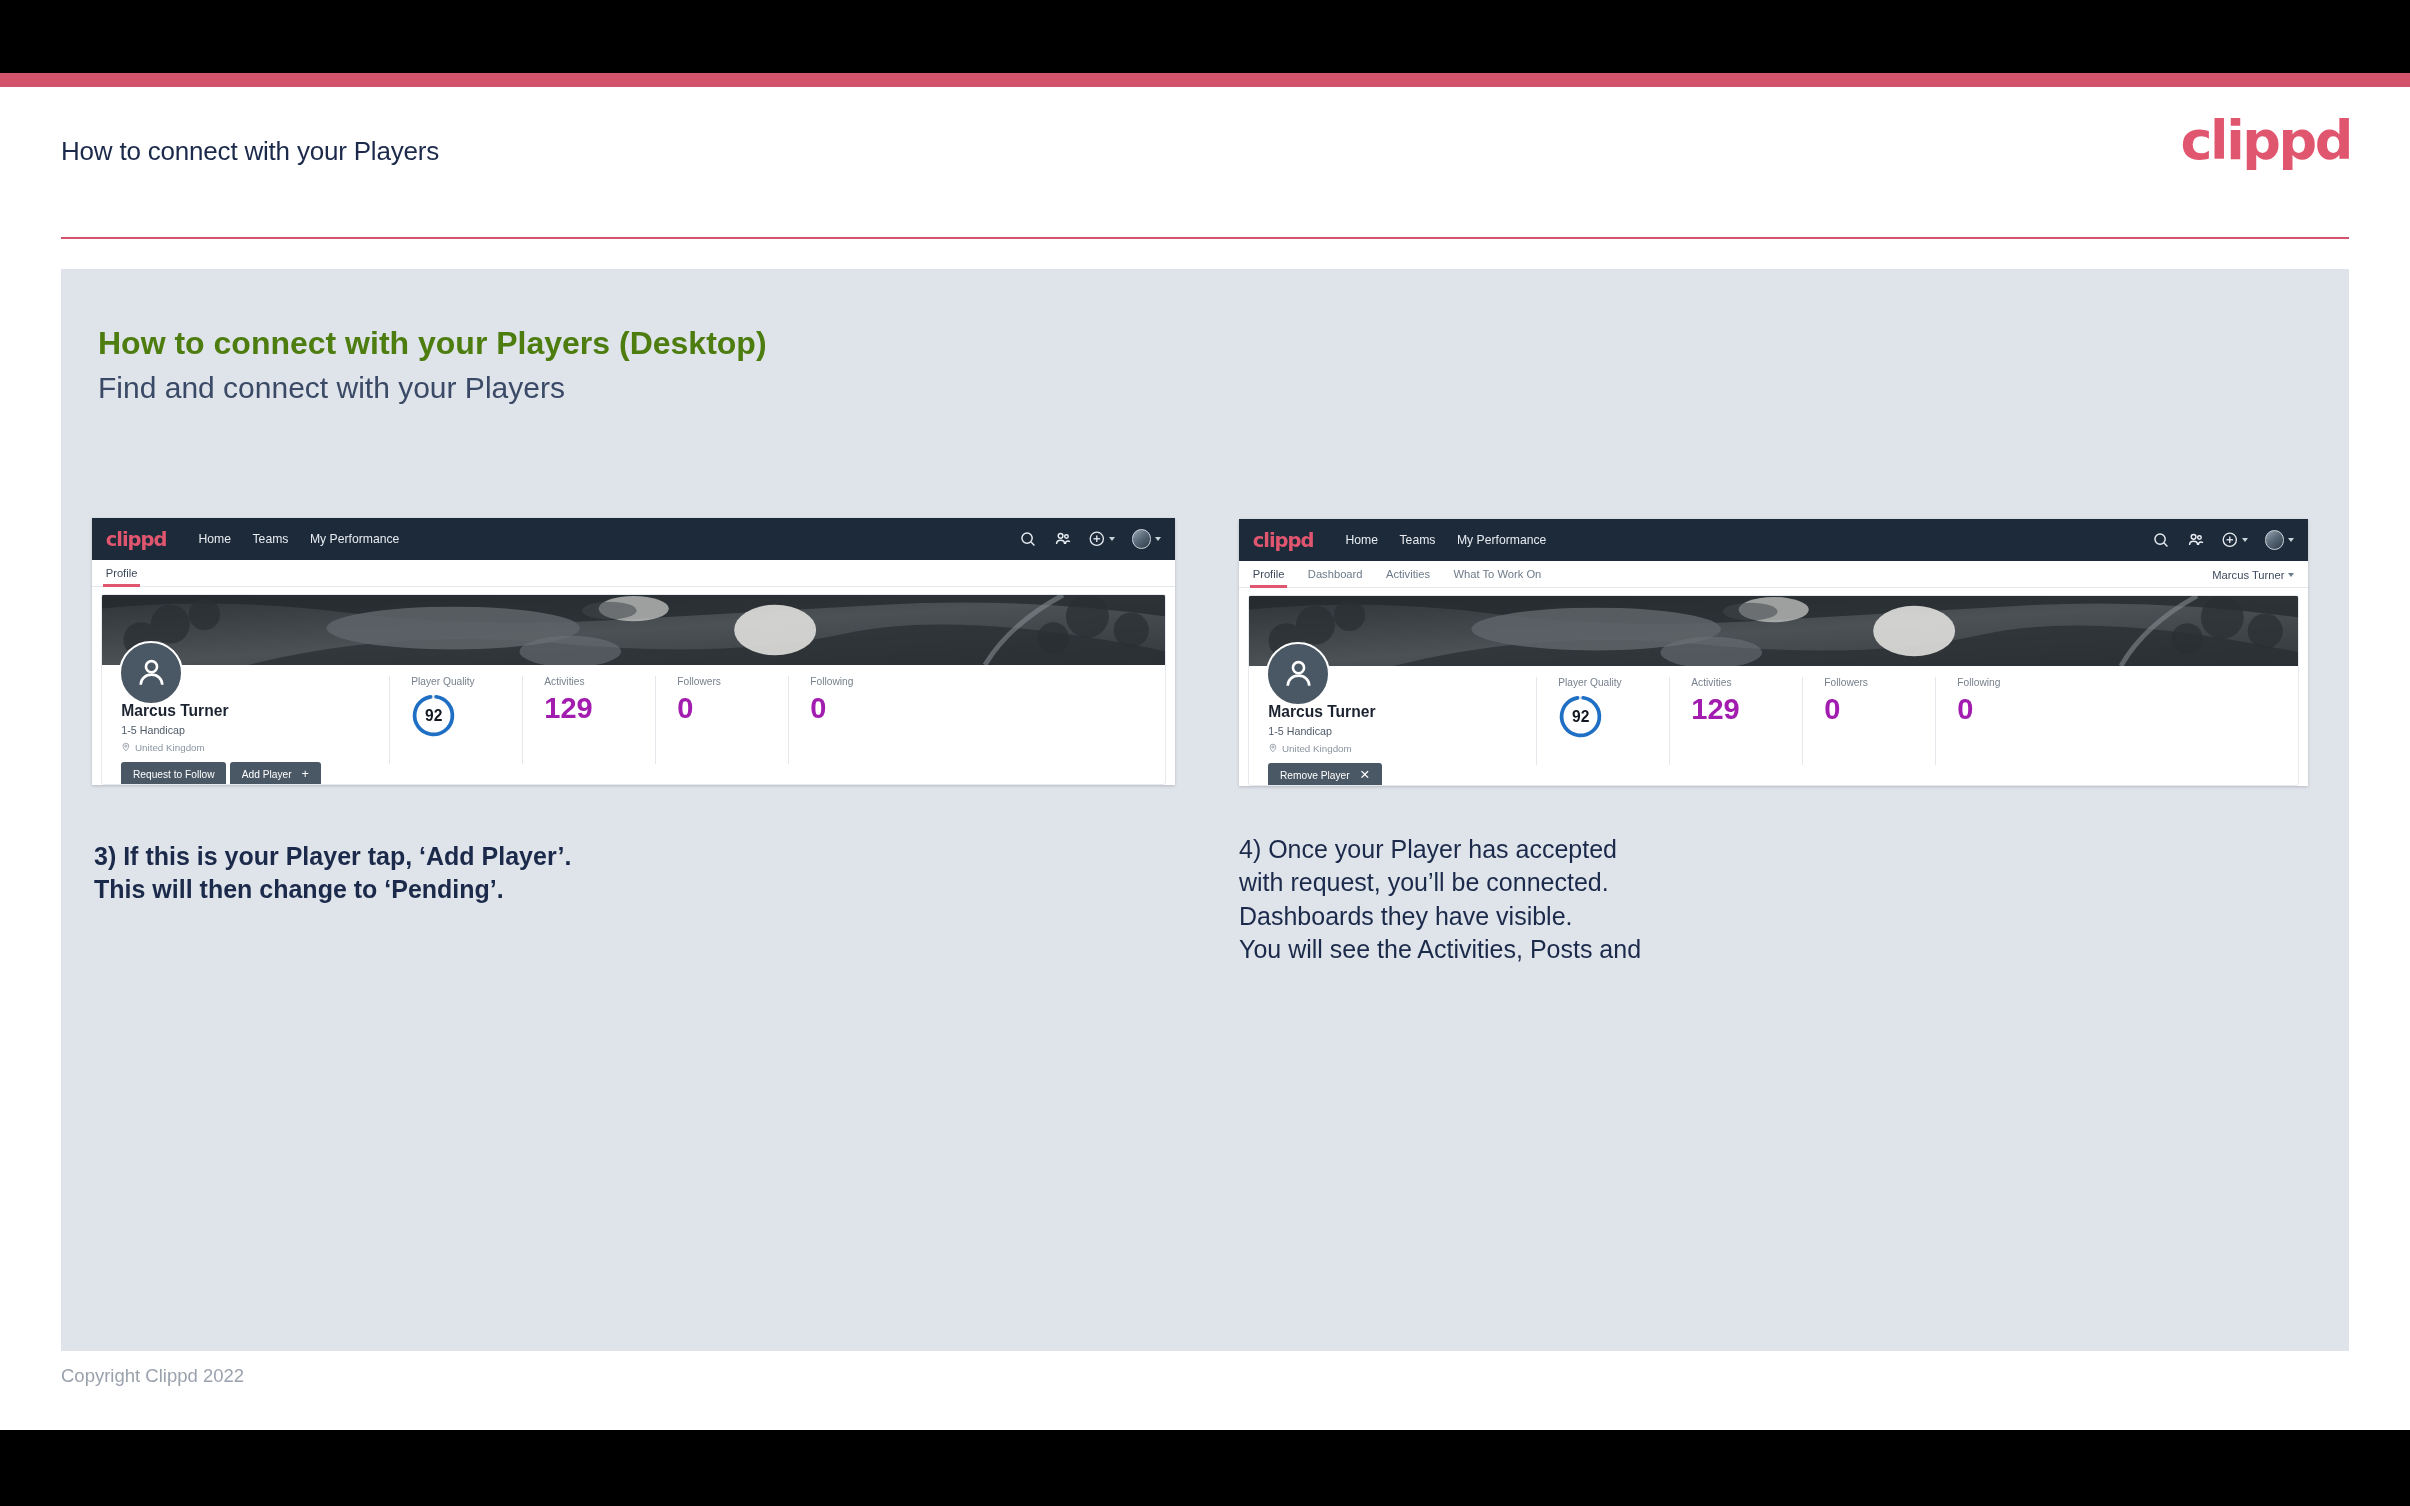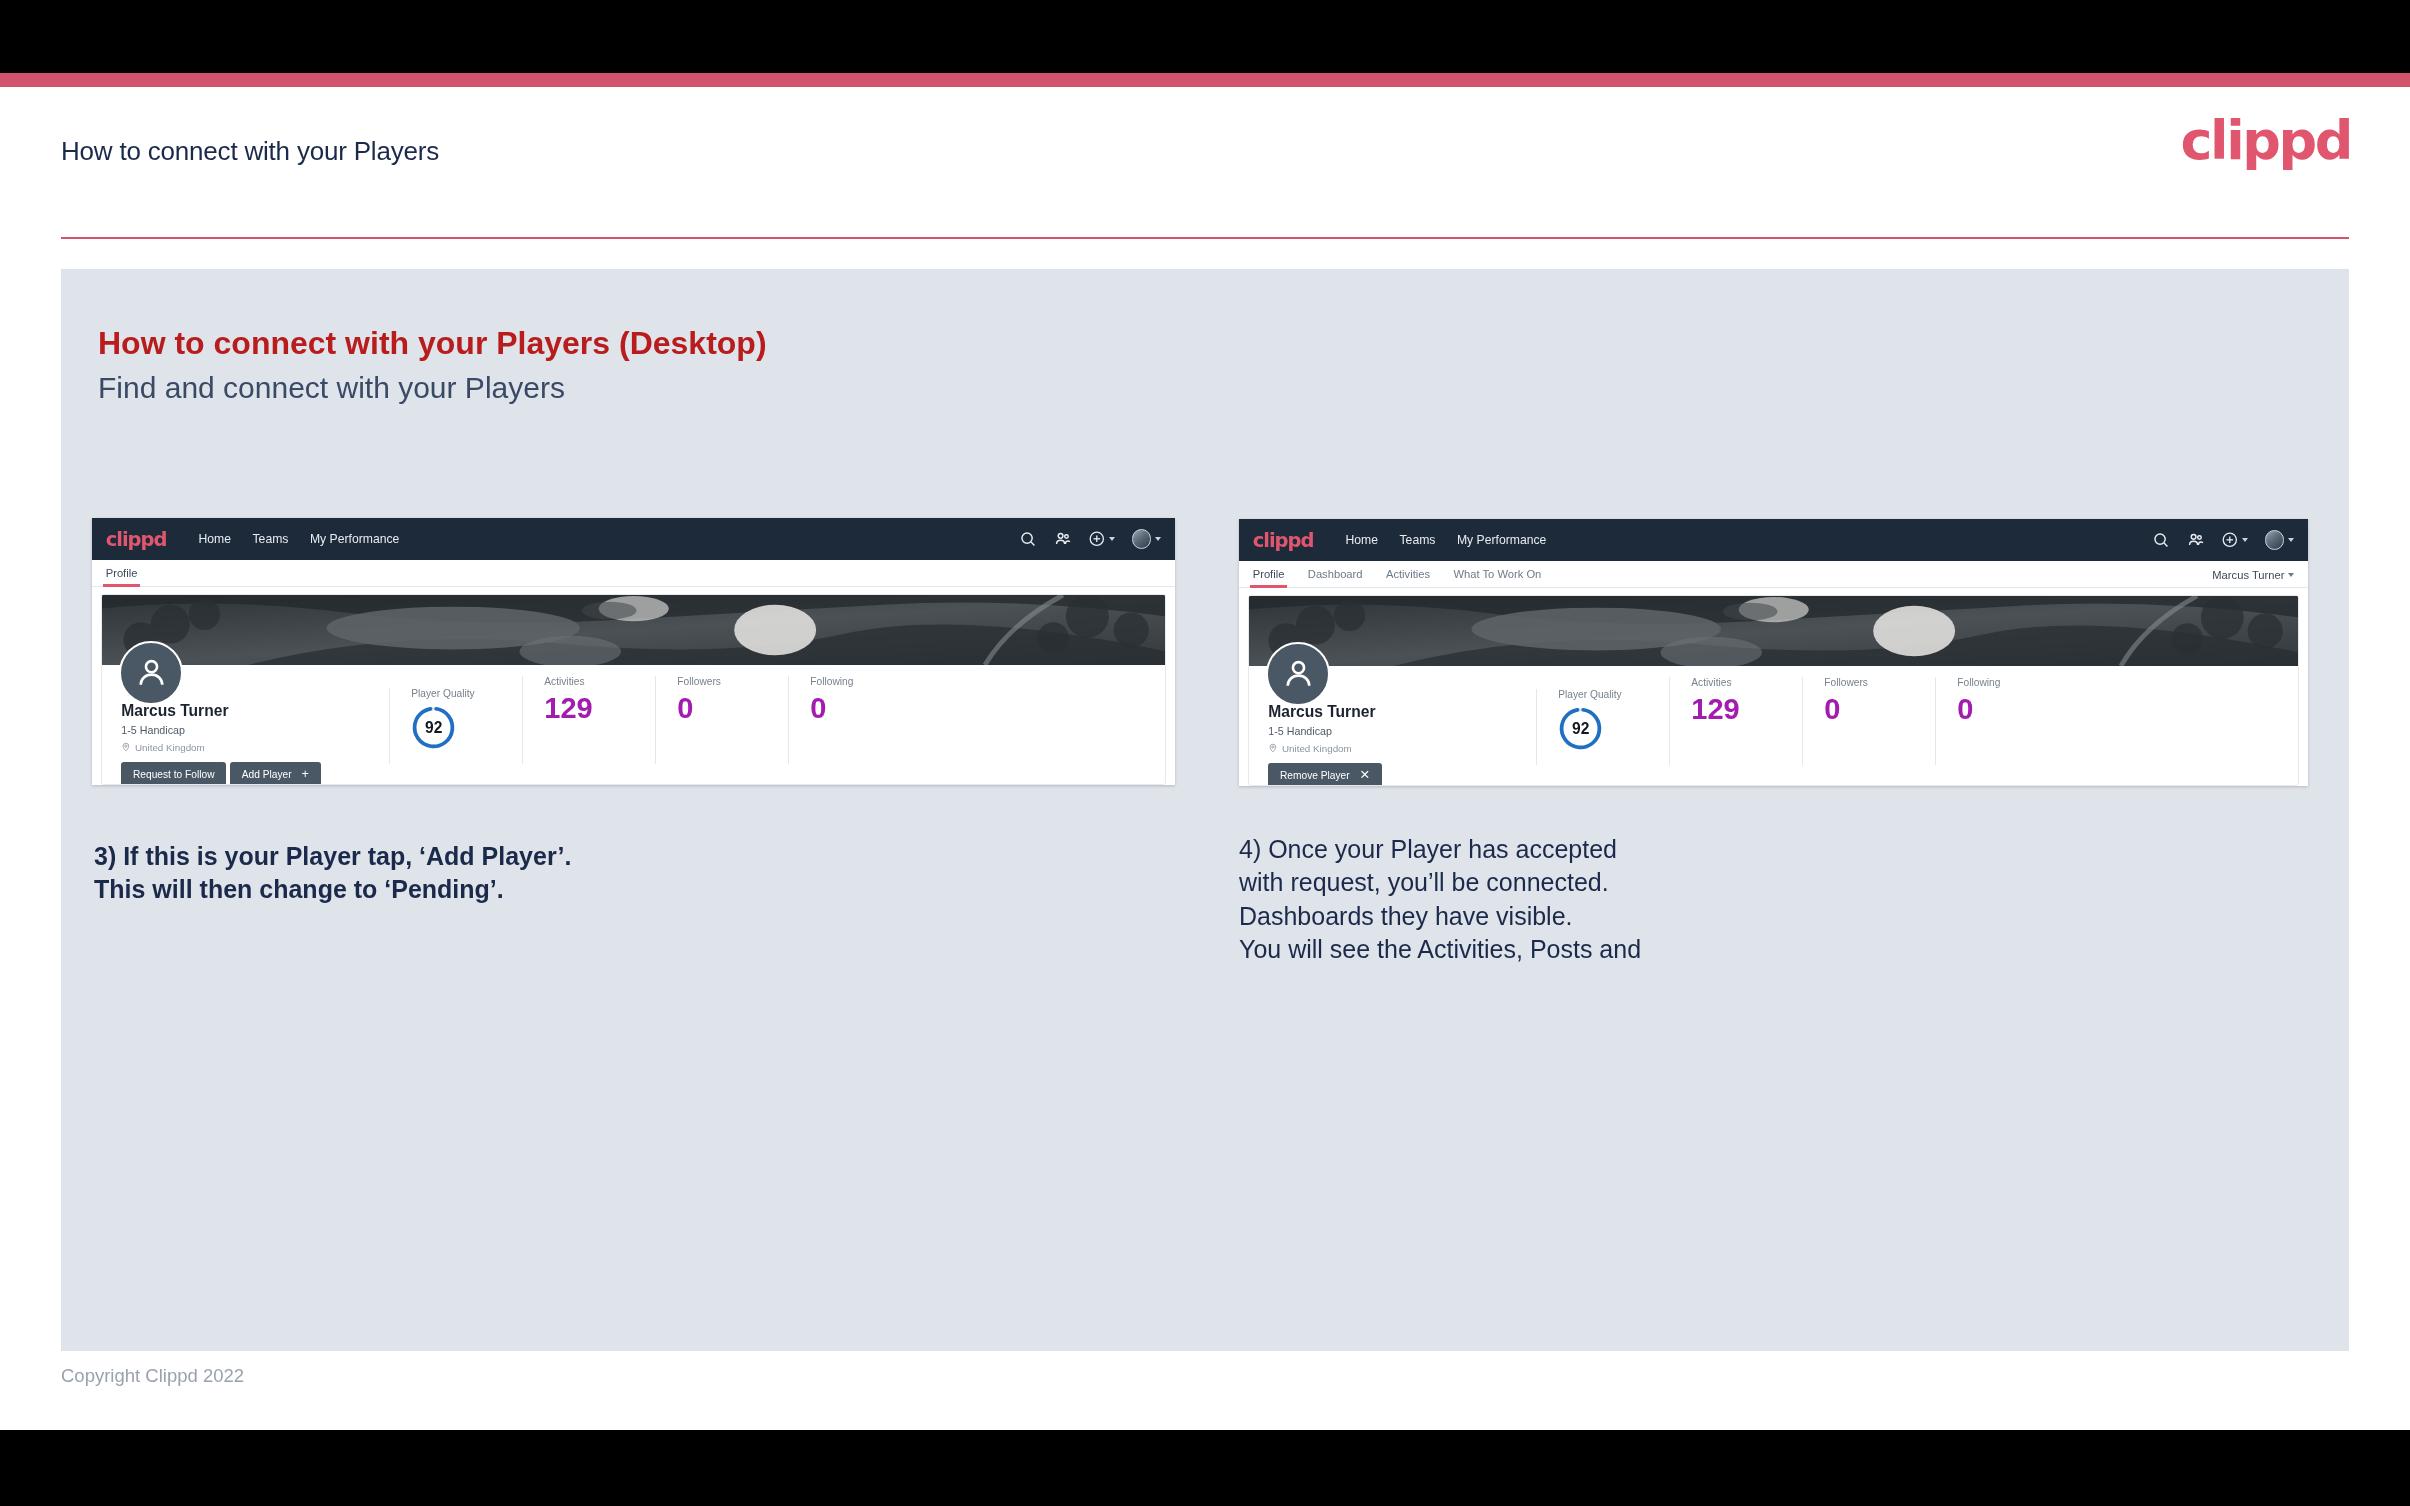--- a/index.html
+++ b/index.html
@@ -52,21 +52,21 @@
   }
 
   
   .body-panel {
     position: absolute; left: 61px; top: 269px;
     width: 2288px; height: 1082px;
     background: #dfe3ea;
   }
   .panel-title {
     position: absolute; left: 37px; top: 56px;
-    font-size: 32px; font-weight: 700; color: #b91c1c;
+    font-size: 32px; font-weight: 700; color: #4d7c0f;
   }
   .panel-subtitle {
     position: absolute; left: 37px; top: 102px;
     font-size: 30px; font-weight: 400; color: #3a4a66;
   }
 
   
   .shot {
     position: absolute;
     background: #ffffff;
@@ -176,21 +176,21 @@
 
   
   .stats {
     position: absolute; left: 287px; top: 11.7px;
     display: flex; height: 88px;
   }
   .stat {
     padding: 0 0 0 21.5px; border-left: 1px solid #e4e7eb;
     min-width: 133px;
   }
-  .stat:first-child { border-left: 1px solid #e4e7eb; margin-top: 12px; }
+  .stat:first-child { border-left: 1px solid #e4e7eb; }
   .stat-label { font-size: 10.2px; color: #77818d; }
   .stat-value {
     font-size: 29px; font-weight: 700; color: #a21caf; margin-top: 6.8px;
     line-height: 1;
   }
   .quality-ring {
     margin-top: 5.9px; width: 45px; height: 45px; position: relative;
   }
   .quality-ring svg { width: 45px; height: 45px; display: block; }
   .quality-num {

